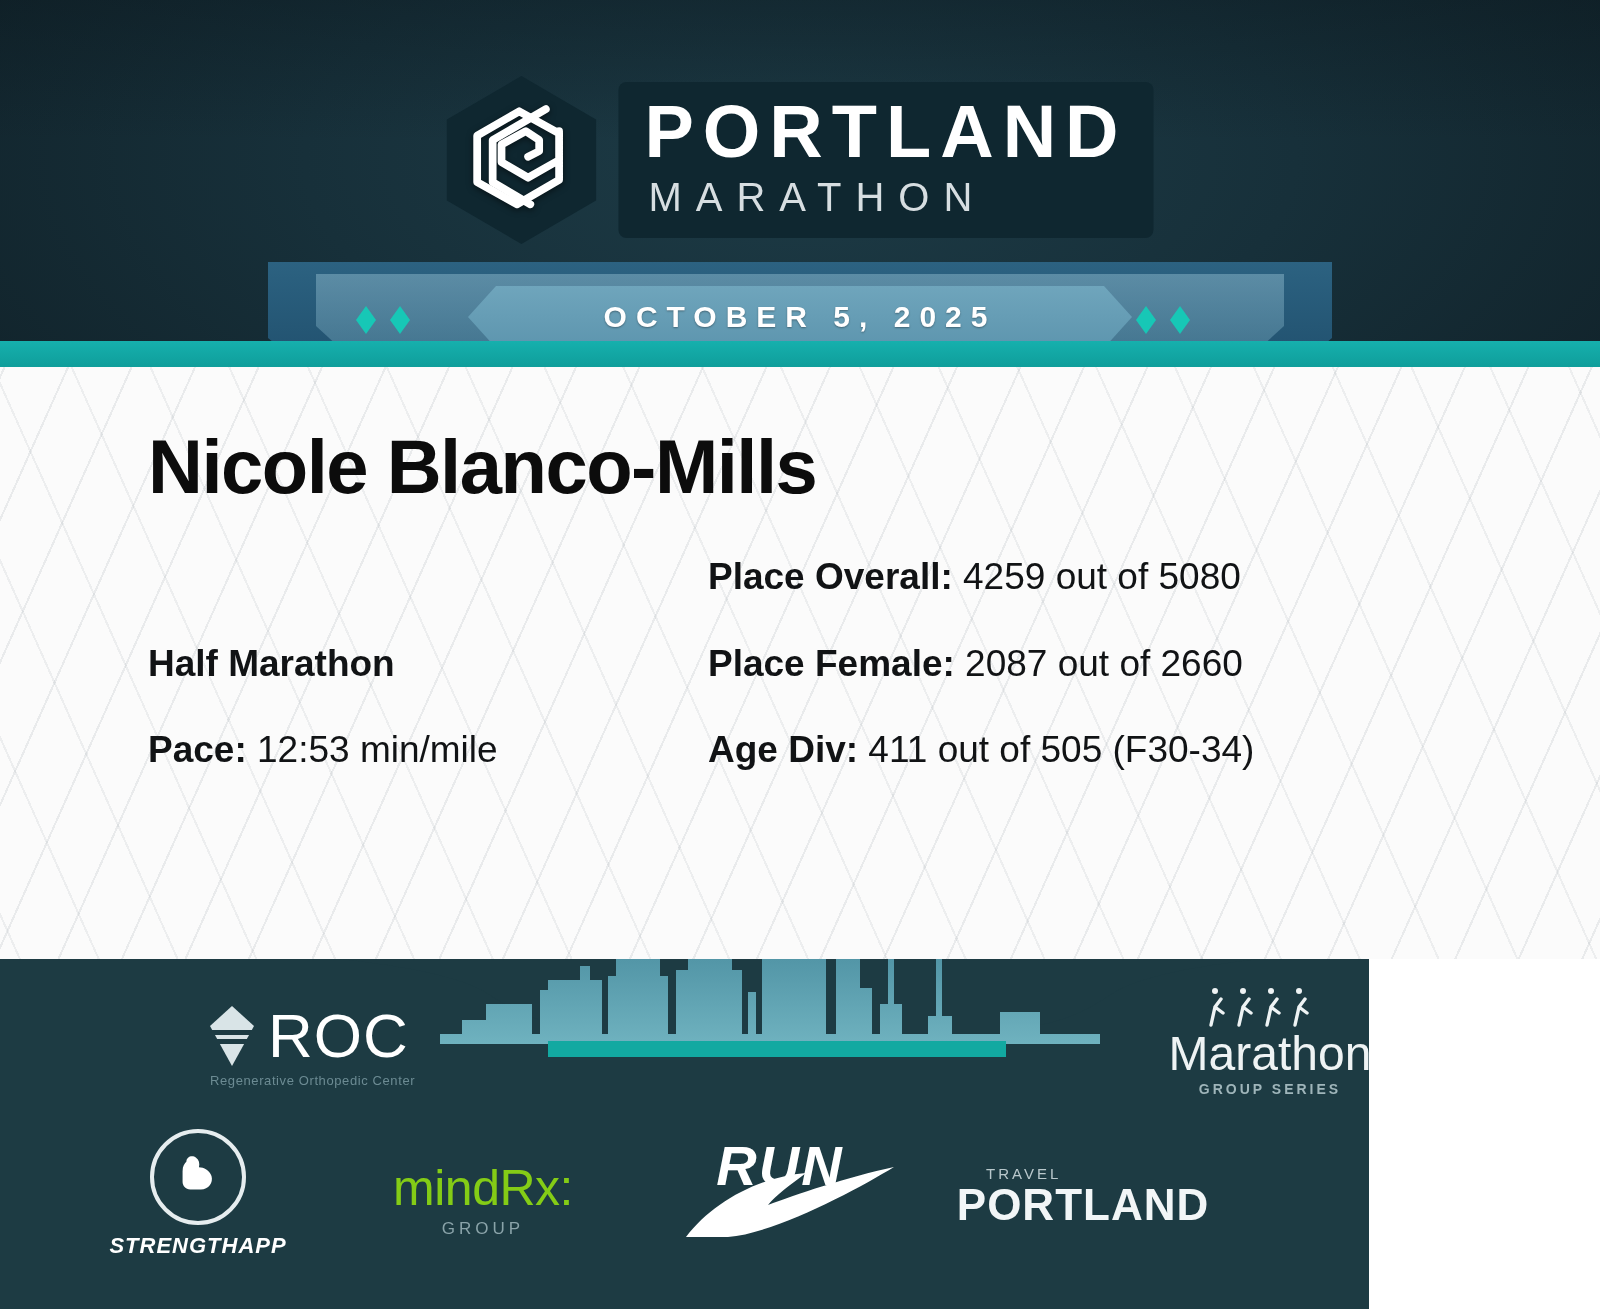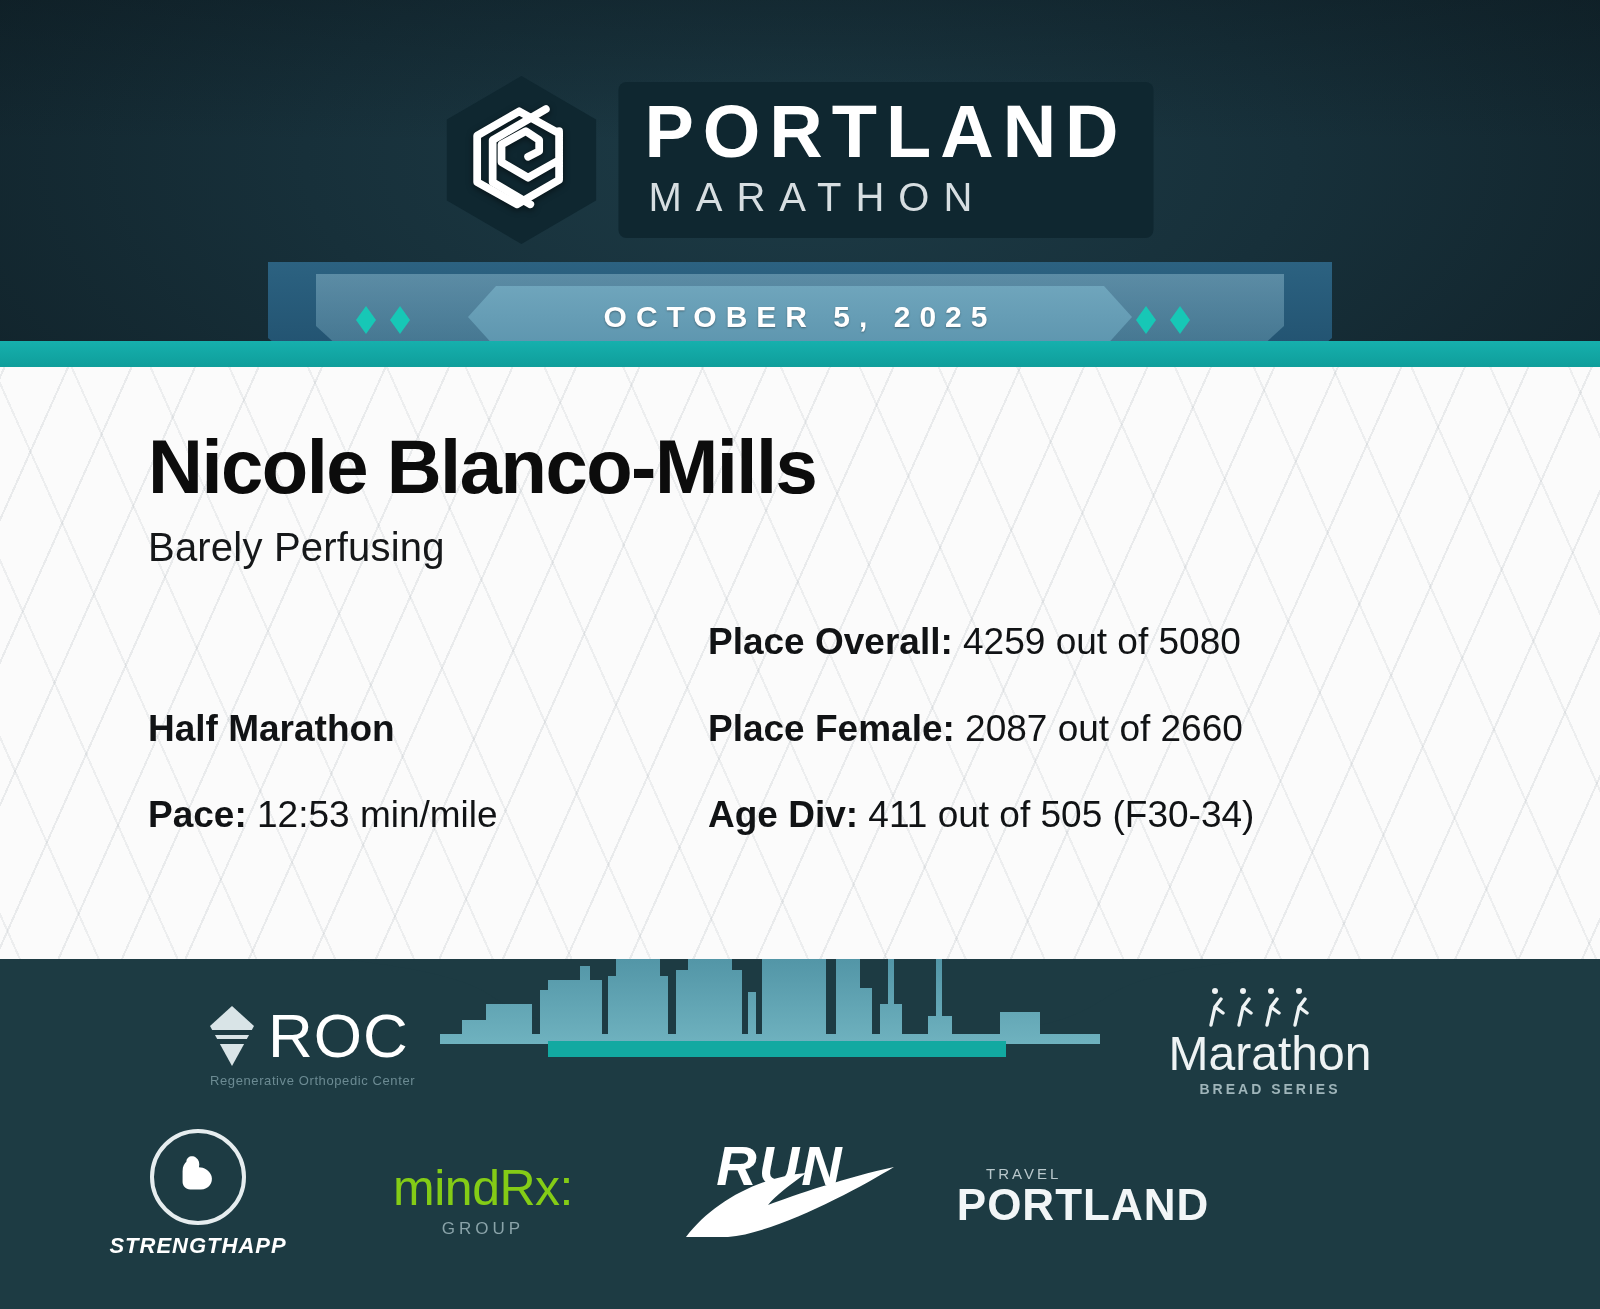--- a/index.html
+++ b/index.html
@@ -71,21 +71,21 @@
   .runner-team { font-size:40px; color:#16181a; margin-top:20px; letter-spacing:.2px; }
 
   .stats { display:flex; margin-top:52px;align-items:flex-end; }
   .stats-col { display:flex; flex-direction:column; gap:46px; }
   .stats-col.left { width:560px; }
   .stat-row { font-size:37px; color:#111315; line-height:1.1; white-space:nowrap; }
   .stat-label { font-weight:bold; }
   .stat-value { font-weight:normal; }
 
   
-  .footer { position:absolute; left:0; top:959px; width:1600px; height:350px;
+  .footer { position:absolute; left:0; top:959px; width:1369px; height:350px;
             background:#1d3b43; overflow:hidden; }
   .footer-top-svg { position:absolute; left:0; top:-60px; width:1600px; height:180px; }
   .skyline-svg { position:absolute; left:440px; top:-75px; width:660px; height:160px; }
   .teal-base { position:absolute; left:548px; top:82px; width:458px; height:16px;
                background:#12a9a1; }
 
   .sponsor-top { position:absolute; left:0; top:22px; width:1600px; height:128px; }
   .roc { position:absolute; left:210px; top:24px; display:flex; align-items:center; gap:14px; }
   .roc-dia { width:44px; height:60px; position:relative; }
   .roc-text { color:#fff; font-size:62px; font-weight:normal; letter-spacing:1px;
@@ -155,21 +155,20 @@
 
   <div class="teal-strip"></div>
   <svg class="header-notch" viewBox="0 0 1600 72" preserveAspectRatio="none">
     <path d="M0 26 L1600 26 L1600 0 L0 0 Z" fill="none"></path>
   </svg>
 
   <div class="body">
     <div class="pattern"></div>
     <div class="body-content">
       <div class="runner-name">Nicole Blanco-Mills</div>
-      <div class="runner-team">Barely Perfusing</div>
 
       <div class="stats">
         <div class="stats-col left">
           <div class="stat-row">
             <span class="stat-label">Half Marathon</span>
           </div>
           <div class="stat-row">
             <span class="stat-label">Pace:</span>
             <span class="stat-value">12:53 min/mile</span>
           </div>
@@ -245,21 +244,21 @@
             <path d="M6 40 L10 22 L16 14 M10 22 L18 28"></path>
             <circle cx="38" cy="6" r="3" fill="#eef3f4" stroke="none"></circle>
             <path d="M34 40 L38 22 L44 14 M38 22 L46 28"></path>
             <circle cx="66" cy="6" r="3" fill="#eef3f4" stroke="none"></circle>
             <path d="M62 40 L66 22 L72 14 M66 22 L74 28"></path>
             <circle cx="94" cy="6" r="3" fill="#eef3f4" stroke="none"></circle>
             <path d="M90 40 L94 22 L100 14 M94 22 L102 28"></path>
           </svg>
         </div>
         <div class="mts-name">Marathon</div>
-        <div class="mts-sub">BREAD SERIES</div>
+        <div class="mts-sub">GROUP SERIES</div>
       </div>
     </div>
 
     <div class="sponsor-bottom">
 
       <div class="sp sp-strength">
         <div class="sp-circle">
           <svg viewBox="0 0 56 56" width="54" height="54" fill="#ffffff">
             <path d="M16 12 C16 7 22 5 26 8 C29 10 30 14 29 18
                      C34 18 40 21 42 27 C44 34 39 41 31 41

